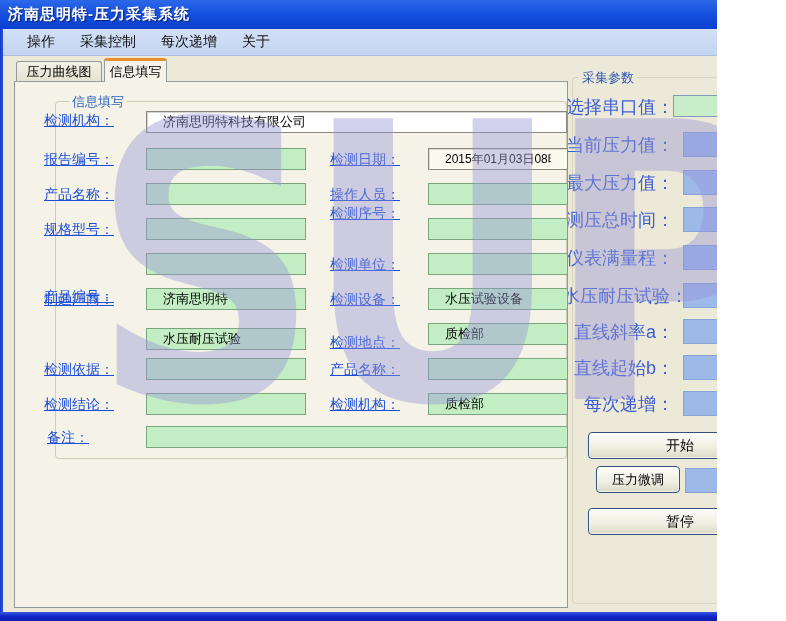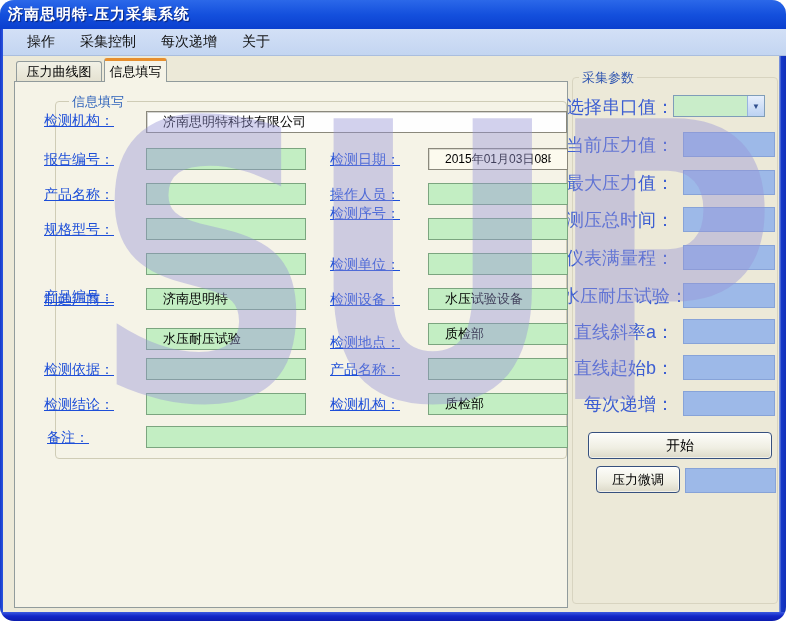--- a/index.html
+++ b/index.html
@@ -1,18 +1,18 @@
 <!DOCTYPE html>
 <html><head>
 <meta charset="utf-8">
 <style>
   * { margin:0; padding:0; box-sizing:border-box; }
   html,body { width:786px; height:621px; }
   body { font-family:"Liberation Sans","DejaVu Sans",sans-serif; }
-  #app { position:relative; width:786px; height:621px; background:#ece9d8; overflow:hidden;border-radius:14px; }
+  #app { position:relative; width:717px; height:621px; background:#ece9d8; overflow:hidden; }
 
   
   .titlebar { position:absolute; left:0; top:0; width:786px; height:29px;
     background:linear-gradient(#2b68e9 0%,#1450dd 50%,#0a3fcf 100%);
     display:flex; align-items:center; padding-left:8px; }
   .titlebar .title { color:#fff; font-size:15px; font-weight:bold; letter-spacing:1px;
     text-shadow:1px 1px 1px rgba(0,0,40,.55); }
   .menubar { position:absolute; left:3px; top:29px; width:783px; height:27px;
     background:linear-gradient(#d3e0f6,#c3d5f1); border-bottom:1px solid #aabede;
     display:flex; align-items:center; padding-left:13px; }
@@ -195,16 +195,17 @@
   <input class="bluefield" style="top: 355px;" value="">
 
   <span class="slabel" style="left:562px;top:395px;">每次递增：</span>
   <input class="bluefield" style="top: 391px;" value="">
 
   <div class="xpbtn" style="left:588px;top:432px;width:184px;height:27px;">开始</div>
 
   <div class="xpbtn" style="left:596px;top:466px;width:84px;height:27px;font-size:13px;">压力微调</div>
   <input class="bluefield" style="left: 685px; top: 468px; width: 91px;" value="">
 
+  <div class="xpbtn" style="left:588px;top:508px;width:184px;height:27px;">暂停</div>
 
   <div class="watermark">SUP</div>
 
 </div>
 
 </body></html>

